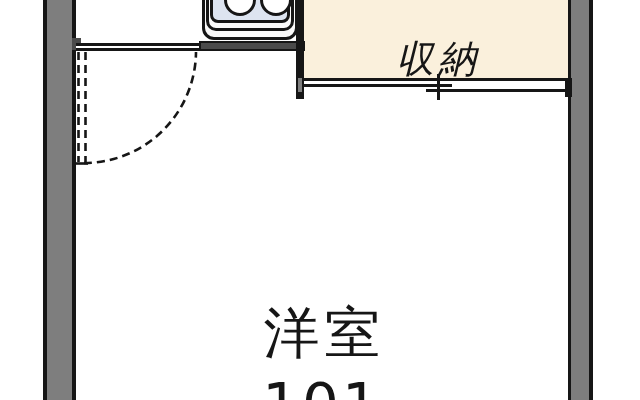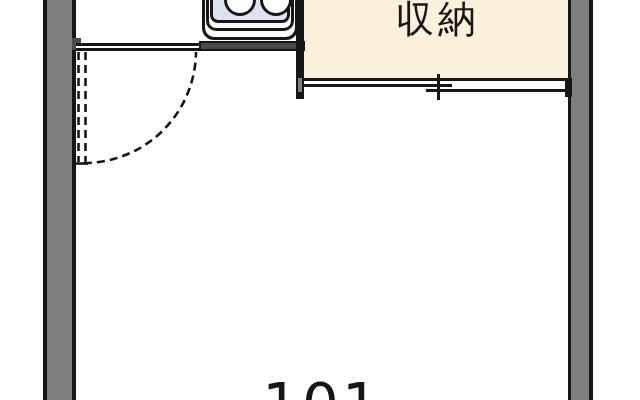--- a/index.html
+++ b/index.html
@@ -18,21 +18,21 @@
   .wall-v{background:var(--wall-gray,#7e7e7e);}
   .wall-left{left:43px;top:0;width:33px;height:400px;border-left:4px solid var(--line);border-right:4px solid var(--line);}
   .wall-right{left:568px;top:0;width:25px;height:400px;border-left:3px solid var(--line);border-right:4px solid var(--line);}
   .wall-stub{left:72px;top:38px;width:9px;height:12px;background:var(--counter-dark,#4b4b4b);}
   .doorway-top{left:76px;top:43px;width:124px;height:8px;background:#fff;border-top:3px solid var(--line);border-bottom:3px solid var(--line);}
   .counter-wall{left:199px;top:41px;width:106px;height:10px;background:var(--counter-dark,#4b4b4b);border:2px solid var(--line);}
   .divider-wall{left:296px;top:0;width:8px;height:99px;background:var(--line);}
   .divider-inner{left:298px;top:78px;width:4px;height:14px;background:var(--wall-gray,#7e7e7e);}
 
   
-  .storage{left:304px;top:0;width:264px;height:81px;background:var(--storage-cream,#faf0dc);border-bottom:3px solid var(--line);display:flex;align-items:flex-start;justify-content:center;}
+  .storage{left:304px;top:0;width:264px;height:81px;background:var(--storage-cream,#faf0dc);border-bottom:3px solid var(--line);display:flex;align-items:flex-end;justify-content:center;font-style:italic;}
   .storage-label{font-size:38px;letter-spacing:4px;line-height:1;text-indent:4px;}
   .slide-left{left:304px;top:84px;width:148px;height:3px;background:var(--line);}
   .slide-right{left:426px;top:89px;width:142px;height:3px;background:var(--line);}
   .slide-tick{left:437px;top:74px;width:3px;height:26px;background:var(--line);}
   .wall-right-notch{left:565px;top:78px;width:7px;height:19px;background:var(--line);}
 
   
   .stove-outer{left:202px;top:-14px;width:96px;height:54px;background:var(--stove-body,#fafafa);border:3px solid var(--line);border-radius:12px;}
   .stove-mid{left:206px;top:-14px;width:88px;height:45px;background:var(--stove-body,#fafafa);border:3px solid var(--line);border-radius:10px;}
   .stove-panel{left:210px;top:-14px;width:80px;height:37px;background:var(--stove-panel-blue,#dde4f0);border:3px solid var(--line);border-radius:8px;}
@@ -77,15 +77,16 @@
   <div class="abs slide-right"></div>
   <div class="abs slide-tick"></div>
 
   <svg class="abs door-svg" viewBox="0 0 640 400">
     <path class="dashed" d="M 78.5 52 L 78.5 162"></path>
     <path class="dashed" d="M 85.5 52 L 85.5 162"></path>
     <path d="M 76 163.5 L 88 163.5"></path>
     <path class="dashed" d="M 84 163 A 112 112 0 0 0 196 52"></path>
   </svg>
 
+  <div class="abs room-label">洋室</div>
   <div class="abs room-number">101</div>
 
 </div>
 
 </body></html>

